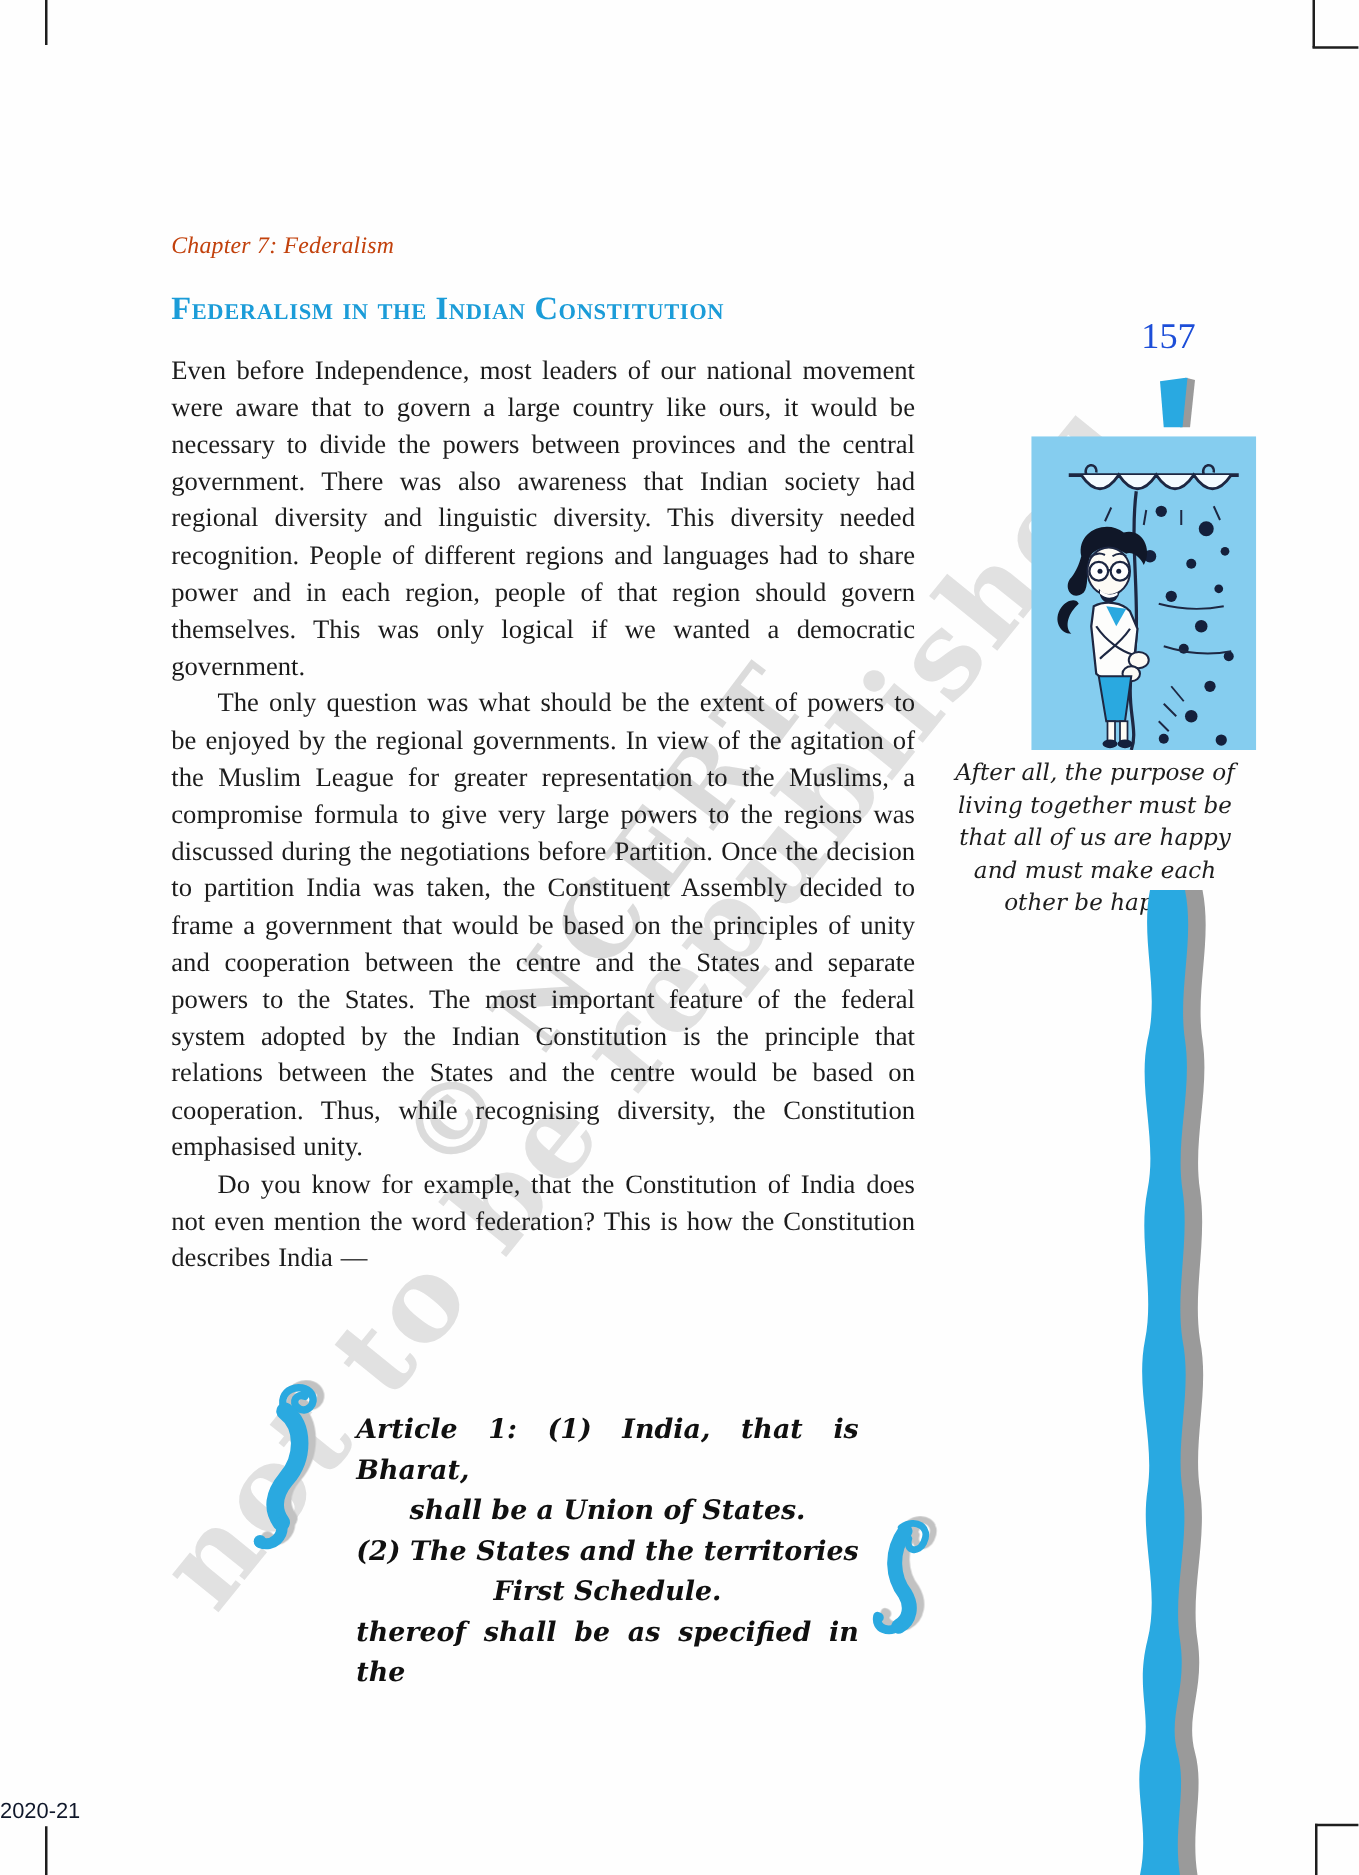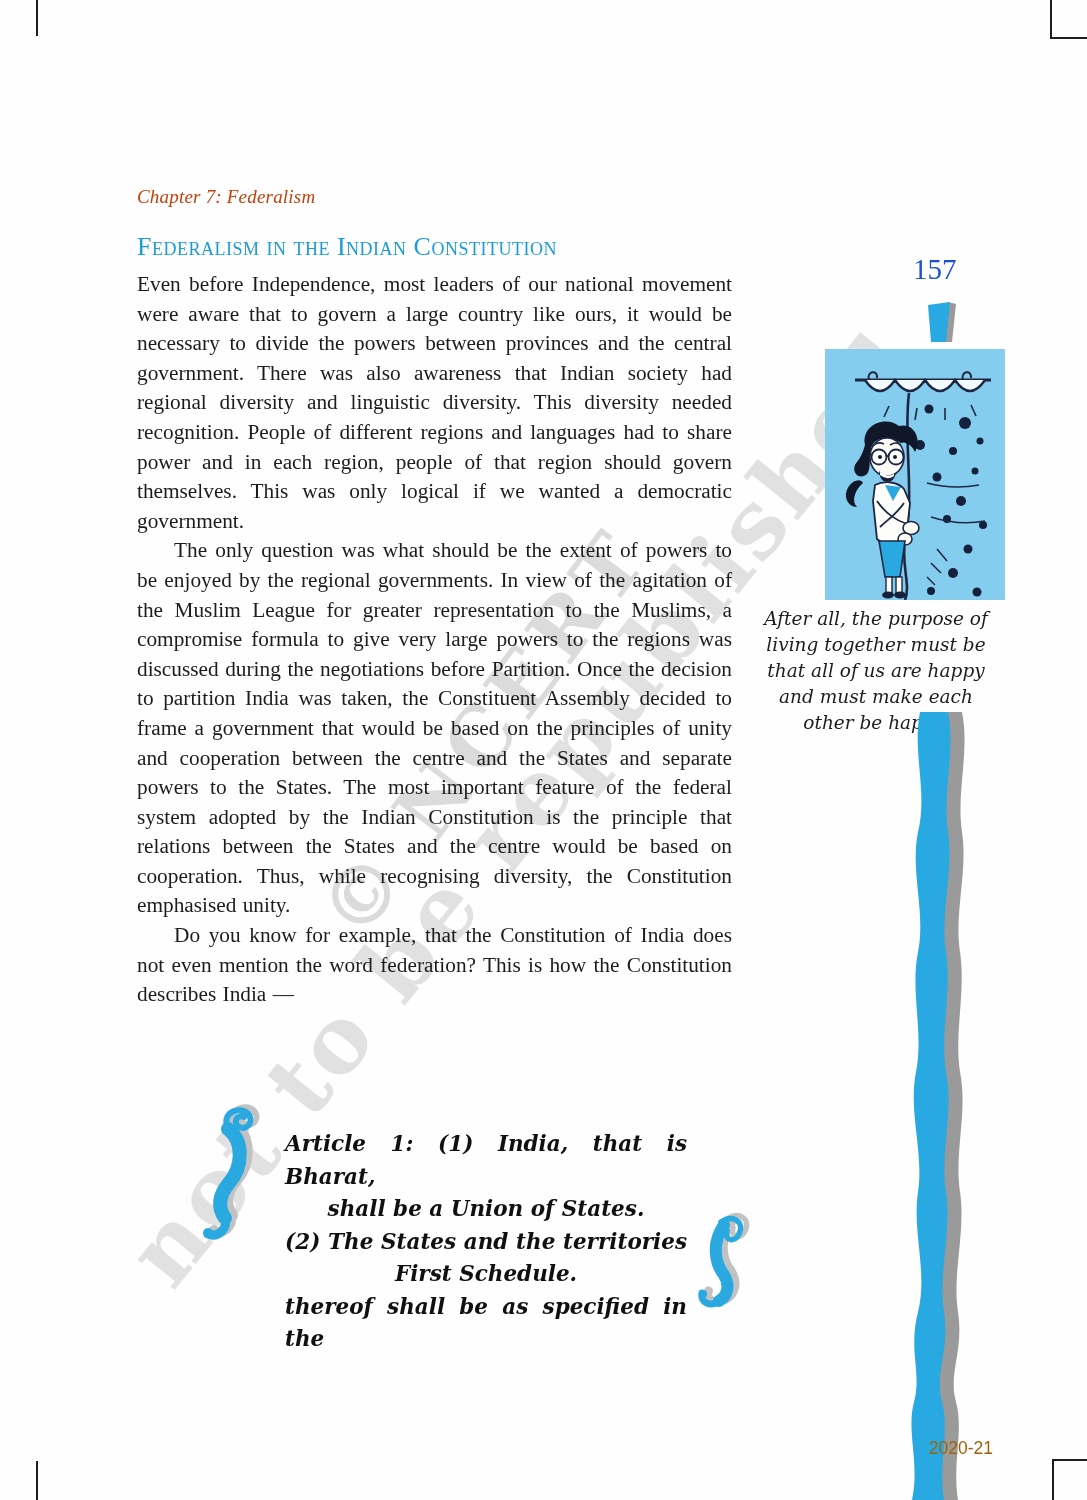--- a/index.html
+++ b/index.html
@@ -11,21 +11,21 @@
 
   
   .wm{position:absolute;z-index:1;font-family:"DejaVu Serif",serif;font-weight:bold;
       transform-origin:0 50%;white-space:nowrap;user-select:none;}
   #wm1{left:338px;top:880px;font-size:80px;letter-spacing:8px;color:#d3d3d3;opacity:.8;transform:rotate(-53deg);}
   #wm2{left:148px;top:1218px;font-size:92px;letter-spacing:4px;color:#dadada;opacity:.8;transform:rotate(-51deg);}
 
   
   #main-col{position:absolute;z-index:2;left:137px;top:186px;width:595px;}
   #chapter-header{font-style:italic;font-size:19px;color:#c2410c;letter-spacing:.2px;}
-  #section-heading{margin-top:24px;margin-bottom:8px;font-variant:small-caps;font-weight:normal;
+  #section-heading{margin-top:24px;margin-bottom:20px;font-variant:small-caps;font-weight:bold;
       font-size:26px;letter-spacing:.5px;color:#1b9cd8;}
   .body-p{margin:0;font-size:21.3px;line-height:29.6px;text-align:justify;word-spacing:1px;}
   .indent{text-indent:37px;}
 
   
   #quote-block{position:absolute;z-index:2;left:285px;top:1128px;width:402px;
       font-weight:bold;font-style:italic;font-size:21.5px;line-height:32.5px;color:#101010;
       font-family:"DejaVu Serif",serif;}
   .q-line{display:block;text-align:center;}
   .q-just{text-align:justify;text-align-last:justify;}
@@ -36,22 +36,22 @@
 
   
   #page-number{position:absolute;z-index:2;left:913px;top:253px;font-size:29px;color:#1d4ed8;}
   #ribbon-chip{position:absolute;z-index:2;left:926px;top:302px;}
   #illustration-box{position:absolute;z-index:2;left:825px;top:349px;width:180px;height:251px;}
   #illustration-caption{position:absolute;z-index:2;left:762px;top:606px;width:228px;
       font-style:italic;font-size:18.5px;line-height:26px;color:#1d1d1d;font-family:"DejaVu Serif",serif;text-align:center;}
   #side-ribbon{position:absolute;z-index:2;left:902px;top:712px;}
 
   
-  #footer-year{position:absolute;z-index:2;left:0;top:1438px;width:993px;text-align:right;
-      font-family:"Liberation Sans",sans-serif;font-size:17.5px;color:#a16207;}
+  #footer-year{position:absolute;z-index:2;left:0;top:1438px;width:993px;text-align:left;
+      font-family:"Liberation Sans",sans-serif;font-size:17.5px;color:#0f172a;}
 </style>
 </head>
 <body>
 
 <div id="page">
 
   <div class="mark" style="left:36px;top:0;width:2px;height:36px;"></div>
   <div class="mark" style="left:1050px;top:0;width:2px;height:38px;"></div>
   <div class="mark" style="left:1050px;top:37px;width:37px;height:2px;"></div>
   <div class="mark" style="left:36px;top:1461px;width:2px;height:39px;"></div>

